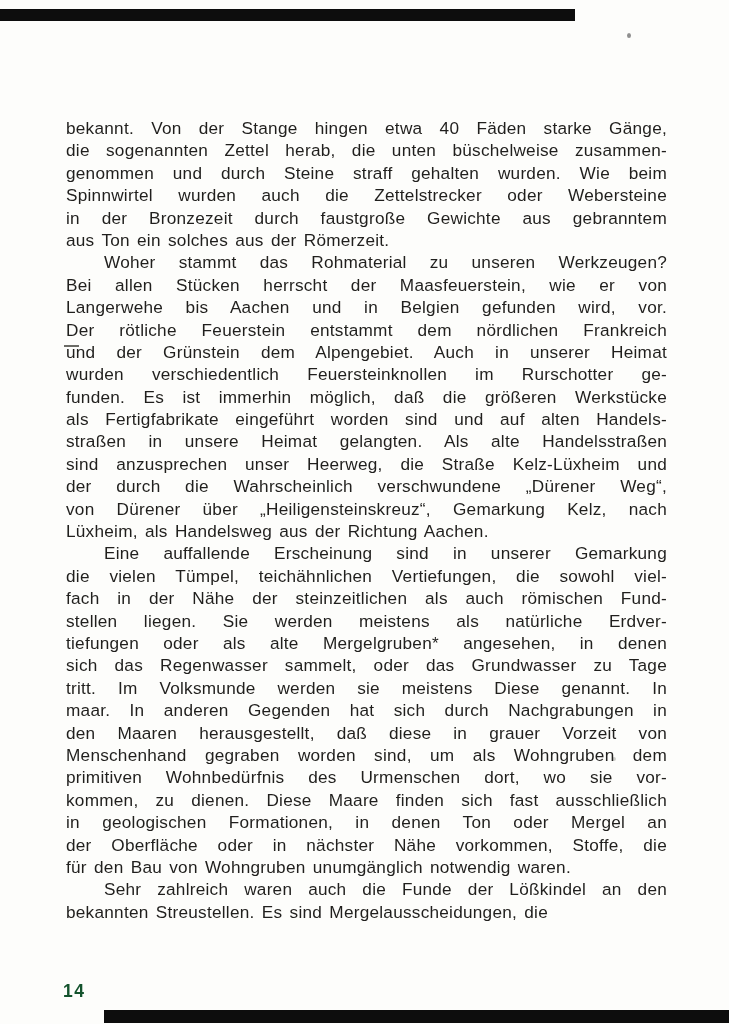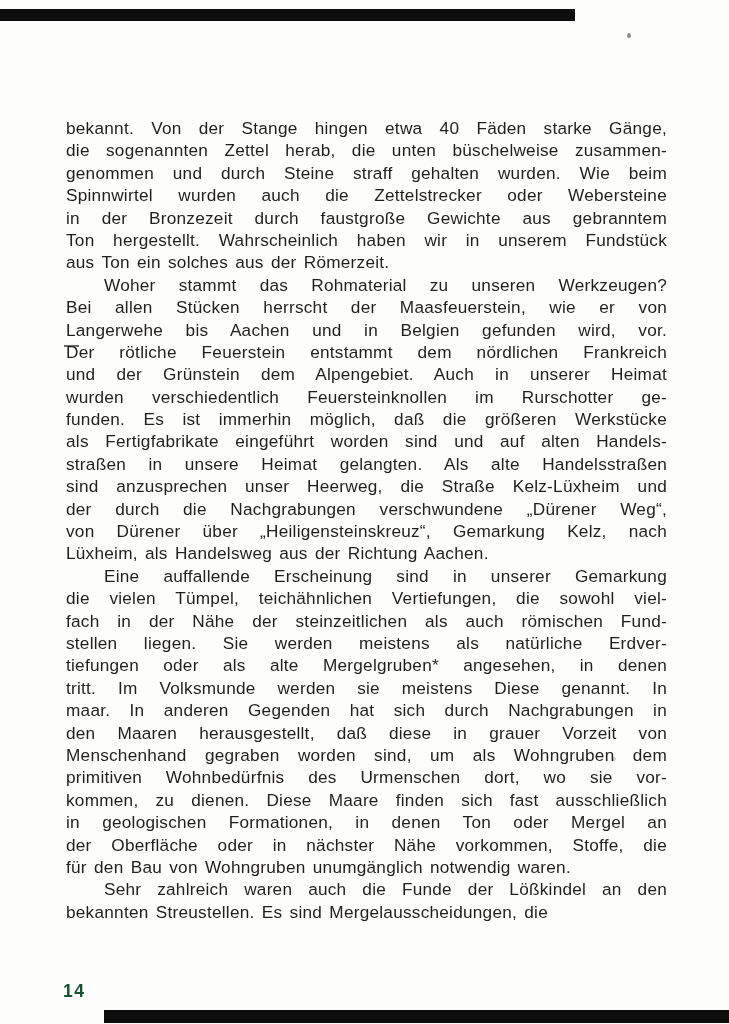--- a/index.html
+++ b/index.html
@@ -66,40 +66,40 @@
   <div class="speck speck-a"></div>
   <div class="speck speck-b"></div>
   <div class="artifact-stroke"></div>
 
   <main class="textblock" id="textblock">
       <div class="line">bekannt. Von der Stange hingen etwa 40 Fäden starke Gänge,</div>
       <div class="line">die sogenannten Zettel herab, die unten büschelweise zusammen-</div>
       <div class="line">genommen und durch Steine straff gehalten wurden. Wie beim</div>
       <div class="line">Spinnwirtel wurden auch die Zettelstrecker oder Webersteine</div>
       <div class="line">in der Bronzezeit durch faustgroße Gewichte aus gebranntem</div>
-      <div class="line">Ton hergestellt. Wahrscheinlich haben wir in unserem Fundstück</div>
       <div class="line last">aus Ton ein solches aus der Römerzeit.</div>
       <div class="line indent">Woher stammt das Rohmaterial zu unseren Werkzeugen?</div>
       <div class="line">Bei allen Stücken herrscht der Maasfeuerstein, wie er von</div>
       <div class="line">Langerwehe bis Aachen und in Belgien gefunden wird, vor.</div>
       <div class="line">Der rötliche Feuerstein entstammt dem nördlichen Frankreich</div>
       <div class="line">und der Grünstein dem Alpengebiet. Auch in unserer Heimat</div>
       <div class="line">wurden verschiedentlich Feuersteinknollen im Rurschotter ge-</div>
       <div class="line">funden. Es ist immerhin möglich, daß die größeren Werkstücke</div>
       <div class="line">als Fertigfabrikate eingeführt worden sind und auf alten Handels-</div>
       <div class="line">straßen in unsere Heimat gelangten. Als alte Handelsstraßen</div>
       <div class="line">sind anzusprechen unser Heerweg, die Straße Kelz-Lüxheim und</div>
-      <div class="line">der durch die Nachgrabungen verschwundene „Dürener Weg“,</div>
+      <div class="line">der durch die Wahrscheinlich verschwundene „Dürener Weg“,</div>
       <div class="line">von Dürener über „Heiligensteinskreuz“, Gemarkung Kelz, nach</div>
       <div class="line last">Lüxheim, als Handelsweg aus der Richtung Aachen.</div>
       <div class="line indent">Eine auffallende Erscheinung sind in unserer Gemarkung</div>
       <div class="line">die vielen Tümpel, teichähnlichen Vertiefungen, die sowohl viel-</div>
       <div class="line">fach in der Nähe der steinzeitlichen als auch römischen Fund-</div>
       <div class="line">stellen liegen. Sie werden meistens als natürliche Erdver-</div>
       <div class="line">tiefungen oder als alte Mergelgruben* angesehen, in denen</div>
+      <div class="line">sich das Regenwasser sammelt, oder das Grundwasser zu Tage</div>
       <div class="line">tritt. Im Volksmunde werden sie meistens Diese genannt. In</div>
       <div class="line">maar. In anderen Gegenden hat sich durch Nachgrabungen in</div>
       <div class="line">den Maaren herausgestellt, daß diese in grauer Vorzeit von</div>
       <div class="line">Menschenhand gegraben worden sind, um als Wohngruben dem</div>
       <div class="line">primitiven Wohnbedürfnis des Urmenschen dort, wo sie vor-</div>
       <div class="line">kommen, zu dienen. Diese Maare finden sich fast ausschließlich</div>
       <div class="line">in geologischen Formationen, in denen Ton oder Mergel an</div>
       <div class="line">der Oberfläche oder in nächster Nähe vorkommen, Stoffe, die</div>
       <div class="line last">für den Bau von Wohngruben unumgänglich notwendig waren.</div>
       <div class="line indent">Sehr zahlreich waren auch die Funde der Lößkindel an den</div>

